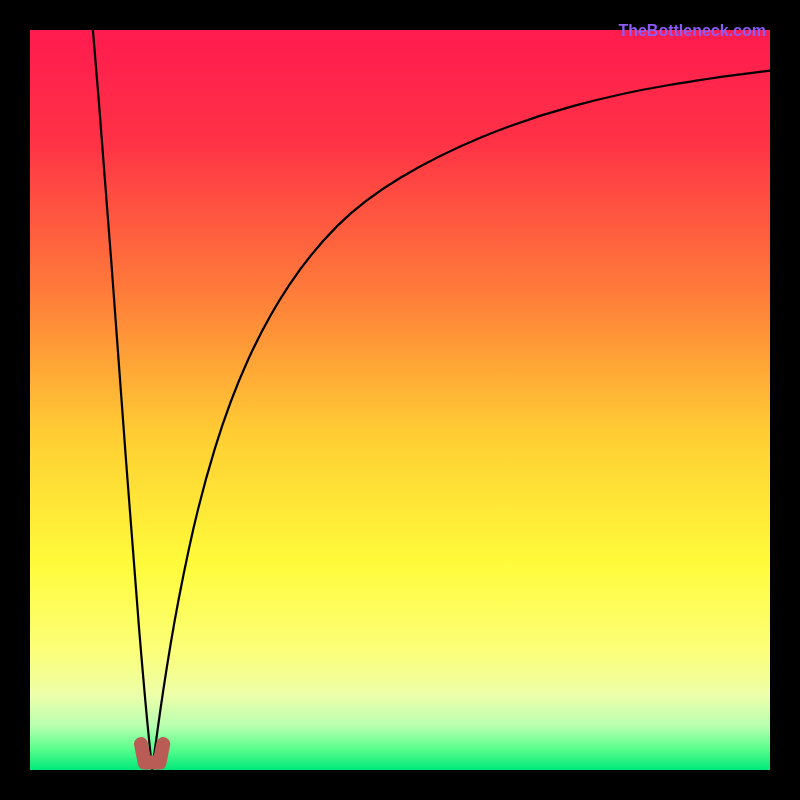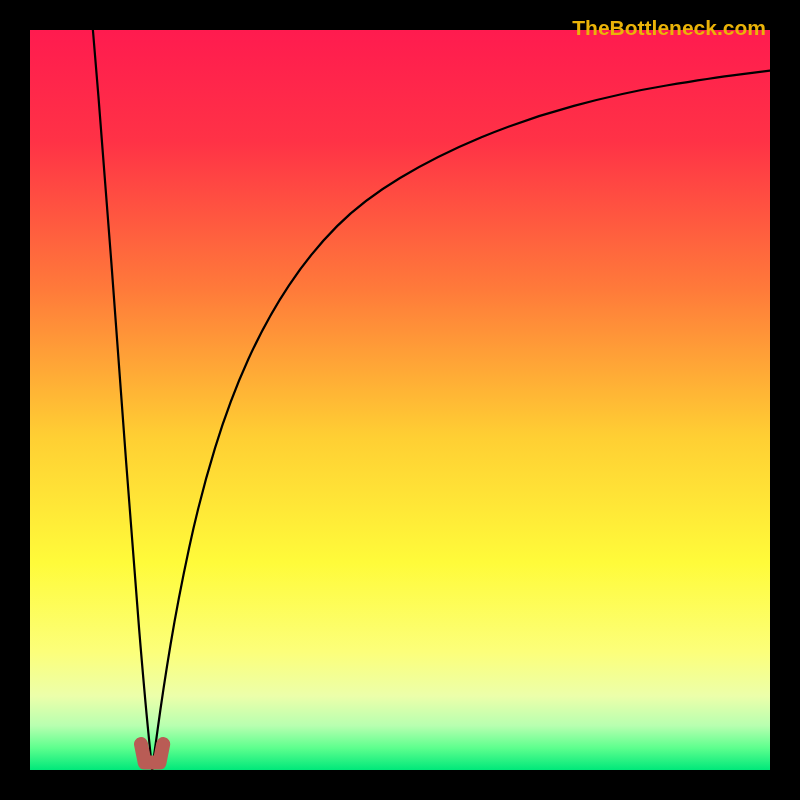--- a/index.html
+++ b/index.html
@@ -17,26 +17,26 @@
     width: 740px;
     height: 740px;
     overflow: hidden;
   }
   .gradient {
     position: absolute;
     left: 0; top: 0; right: 0; bottom: 0;
   }
   .watermark {
     position: absolute;
-    top: 16px;
+    top: 22px;
     right: 34px;
     font-family: Arial, Helvetica, sans-serif;
     font-weight: 600;
-    font-size: 21px;
-    color: #eab308;
+    font-size: 16px;
+    color: #8b5cf6;
     letter-spacing: 0px;
   }
   svg.curves {
     position: absolute;
     left: 0; top: 0;
     width: 740px;
     height: 740px;
     overflow: visible;
   }
   .curve {

